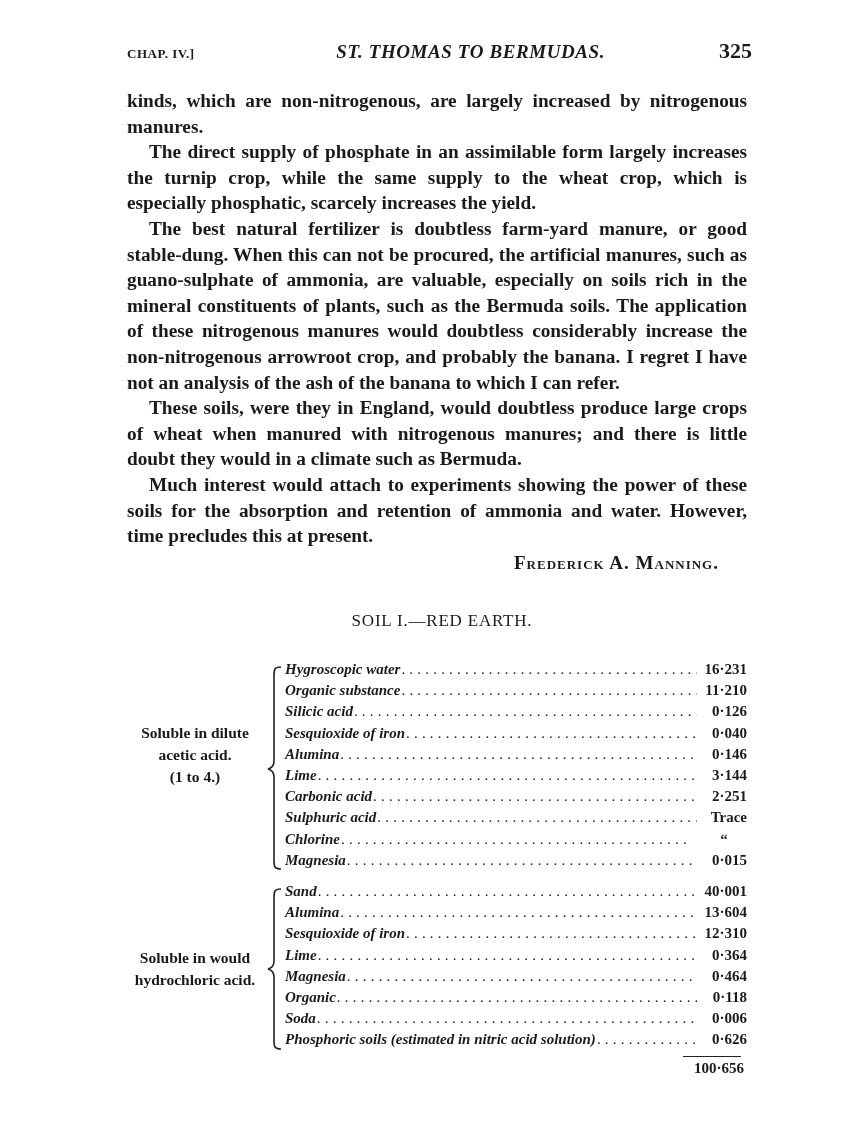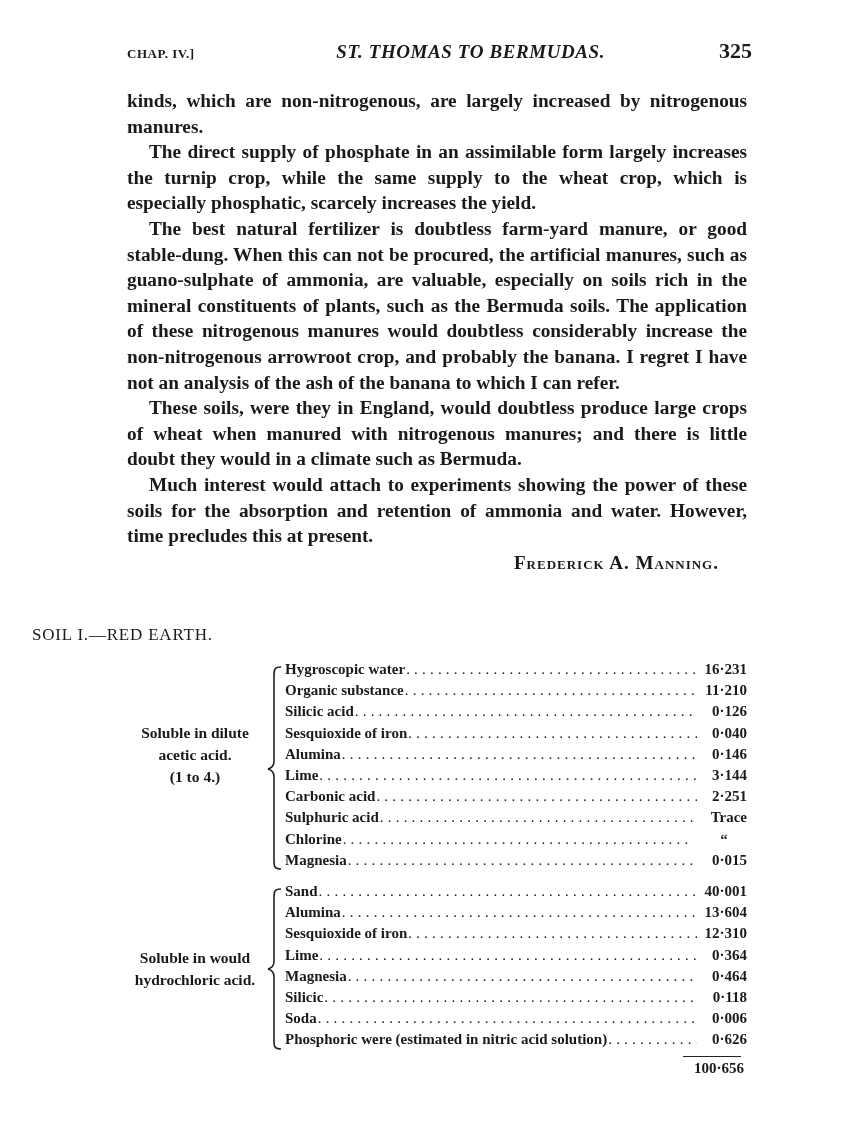--- a/index.html
+++ b/index.html
@@ -22,38 +22,38 @@
       font-weight: bold;
     }
     .body-text p { margin: 0; text-indent: 22px; }
     .body-text p.cont { text-indent: 0; }
     .signature {
       text-align: right; margin-right: 28px; margin-top: 1px;
       font-variant: small-caps; letter-spacing: 1px; font-size: 19px;
     }
 
     .soil-title {
-      position: absolute; left: 0; width: 852px; top: 625px; 
+      position: absolute; left: 0; width: 852px; top: 611px; text-align: center;
       font-size: 17px; letter-spacing: 0.8px; padding-left: 32px; box-sizing: border-box;
     }
 
     .group { position: absolute; left: 127px; width: 620px; }
     .group .glabel {
       position: absolute; left: 0; width: 136px; text-align: center;
       font-size: 15.5px; line-height: 22px; font-weight: bold;
     }
     .group .brace {
       position: absolute; left: 138px; width: 18px;
     }
     .group .rows { position: absolute; left: 158px; right: 0; }
     .row {
       display: flex; align-items: baseline; height: 21.2px;
       font-size: 15px; font-weight: bold;
     }
-    .row .name { white-space: nowrap; }
+    .row .name { white-space: nowrap; font-style: italic; }
     .row .dots {
       flex: 1; overflow: hidden; white-space: nowrap; margin: 0 4px 0 1px;
       letter-spacing: 4.2px; font-weight: normal;
     }
     .row .dots::before { content: "................................................................................................................"; }
     .row .val { width: 46px; text-align: right; white-space: nowrap; }
     .row .val.center { text-align: center; padding-left: 8px; }
 
     .total-rule {
       position: absolute; left: 683px; width: 58px; top: 1056px; border-top: 1.5px solid #222;
@@ -173,31 +173,31 @@
         <span class="name">Lime</span>
         <span class="dots"></span>
         <span class="val">0·364</span>
       </div>
     <div class="row">
         <span class="name">Magnesia</span>
         <span class="dots"></span>
         <span class="val">0·464</span>
       </div>
     <div class="row">
-        <span class="name">Silicic</span>
+        <span class="name">Organic</span>
         <span class="dots"></span>
         <span class="val">0·118</span>
       </div>
     <div class="row">
         <span class="name">Soda</span>
         <span class="dots"></span>
         <span class="val">0·006</span>
       </div>
     <div class="row">
-        <span class="name">Phosphoric were (estimated in nitric acid solution)</span>
+        <span class="name">Phosphoric soils (estimated in nitric acid solution)</span>
         <span class="dots"></span>
         <span class="val">0·626</span>
       </div>
   </div>
 </div>
 
 <div class="total-rule"></div>
 <div class="total">100·656</div>
 
 </body></html>

